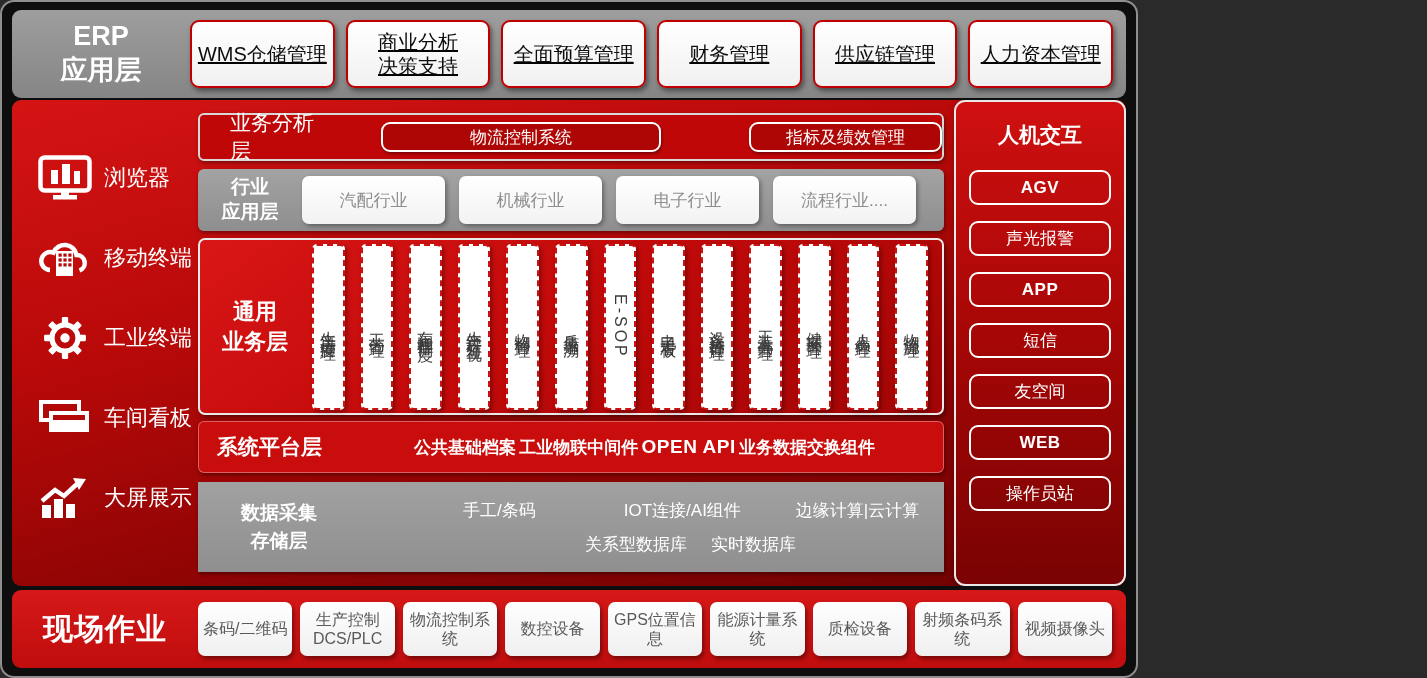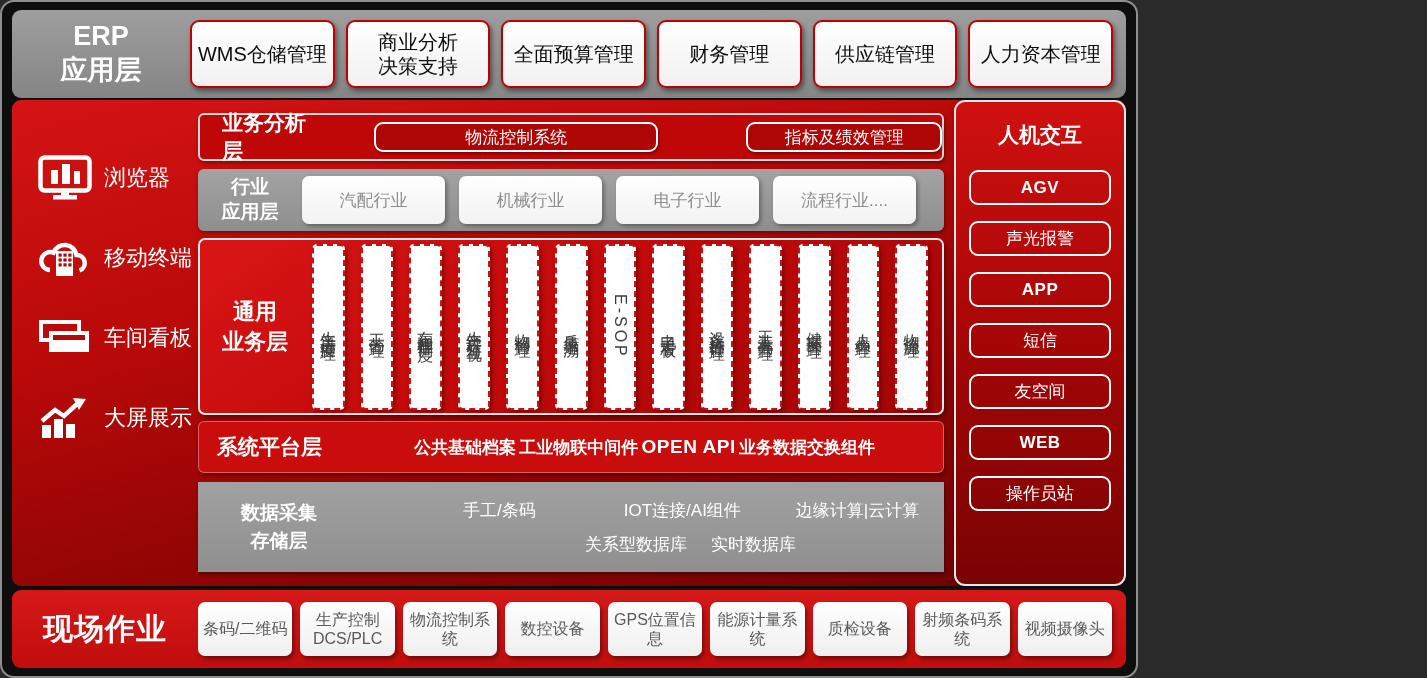--- a/index.html
+++ b/index.html
@@ -11,21 +11,21 @@
     position:relative; overflow:hidden;justify-content:center;
   }
   .pre { white-space:pre-line; }
 
   
   .top-section {
     height:88px; background:linear-gradient(180deg,#9e9e9e,#858585);
     border-radius:9px; display:flex; align-items:center; flex:none;
   }
   .erp-label { width:178px; text-align:center; color:#fff; font-weight:bold; font-size:27px; line-height:1.25; }
-  .erp-boxes { flex:1; display:flex; gap:11px; padding-right:13px; height:68px; }
+  .erp-boxes { flex:1; display:flex; gap:11px; padding-right:13px; height:68px;text-decoration:underline; }
   .erp-box {
     flex:1; background:linear-gradient(180deg,#ffffff,#f1f1f1);
     border:2px solid #c00000; border-radius:9px;
     display:flex; align-items:center; justify-content:center;
     font-size:20px; color:#0d0d0d; text-align:center; line-height:1.2;
     box-shadow:2px 3px 5px rgba(0,0,0,.45);
   }
 
   
   .middle-section {
@@ -38,21 +38,21 @@
   .side-icon { width:58px; display:flex; justify-content:center; align-items:center; }
   .side-label { color:#fff; font-size:22px; }
 
   .center-col { flex:1; display:flex; flex-direction:column; padding:13px 10px 14px 0; min-width:0; }
 
   .row-analysis {
     height:48px; background:#c00707; border:2px solid #d8d8d8; border-radius:6px;
     display:flex; align-items:center; margin-bottom:8px; flex:none;
     box-shadow:1px 2px 4px rgba(0,0,0,.4);
   }
-  .analysis-label { margin-left:22px; color:#fff; font-weight:bold; font-size:21px; }
+  .analysis-label { margin-left:30px; color:#fff; font-weight:normal; font-size:21px; }
   .pill {
     border:2px solid #fff; border-radius:9px; background:#ae0505; color:#fff;
     font-size:17px; height:30px; display:flex; align-items:center; justify-content:center;
     box-shadow:1px 2px 3px rgba(0,0,0,.35);
   }
   .pill-1 { width:330px; margin-left:62px; }
   .pill-2 { width:227px; margin-left:88px; }
 
   .row-industry {
     height:62px; background:linear-gradient(180deg,#a3a3a3,#8e8e8e); border-radius:6px;
@@ -182,20 +182,39 @@
               <rect x="21.5" y="27.3" width="3.2" height="3.2"></rect>
                 <rect x="26.4" y="27.3" width="3.2" height="3.2"></rect>
                 <rect x="31.3" y="27.3" width="3.2" height="3.2"></rect>
             </g>
           </svg>
         </span>
         <span class="side-label">移动终端</span>
       </div>
       <div class="side-item">
         <span class="side-icon">
+          <svg width="46" height="42" viewBox="0 0 44 40">
+            <g fill="#fff">
+              <rect x="19" y="0" width="6" height="7" rx="1" transform="rotate(0 22 20)"></rect>
+              <rect x="19" y="0" width="6" height="7" rx="1" transform="rotate(45 22 20)"></rect>
+              <rect x="19" y="0" width="6" height="7" rx="1" transform="rotate(90 22 20)"></rect>
+              <rect x="19" y="0" width="6" height="7" rx="1" transform="rotate(135 22 20)"></rect>
+              <rect x="19" y="0" width="6" height="7" rx="1" transform="rotate(180 22 20)"></rect>
+              <rect x="19" y="0" width="6" height="7" rx="1" transform="rotate(225 22 20)"></rect>
+              <rect x="19" y="0" width="6" height="7" rx="1" transform="rotate(270 22 20)"></rect>
+              <rect x="19" y="0" width="6" height="7" rx="1" transform="rotate(315 22 20)"></rect>
+            </g>
+            <circle cx="22" cy="20" r="12.5" fill="none" stroke="#fff" stroke-width="5"></circle>
+            <circle cx="22" cy="20" r="4.5" fill="#fff"></circle>
+          </svg>
+        </span>
+        <span class="side-label">工业终端</span>
+      </div>
+      <div class="side-item">
+        <span class="side-icon">
           <svg width="54" height="40" viewBox="0 0 52 40">
             <rect x="2" y="4" width="38" height="18" fill="none" stroke="#fff" stroke-width="4"></rect>
             <rect x="10" y="13" width="40" height="21" fill="#fff"></rect>
             <rect x="14" y="17" width="32" height="5" fill="#b50808"></rect>
           </svg>
         </span>
         <span class="side-label">车间看板</span>
       </div>
       <div class="side-item">
         <span class="side-icon">

